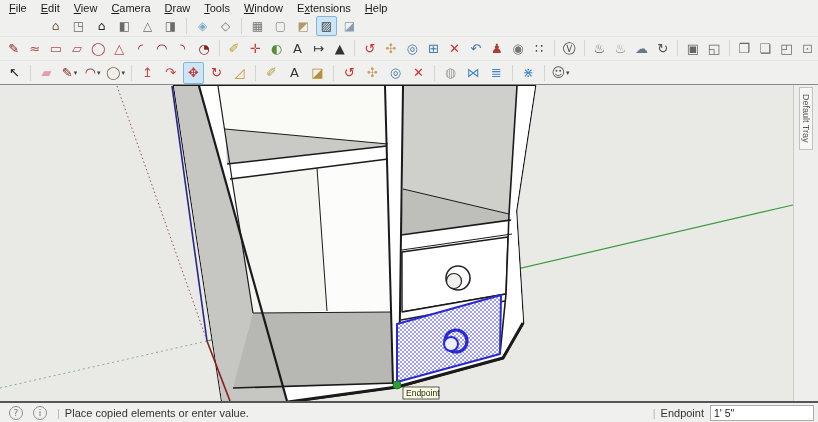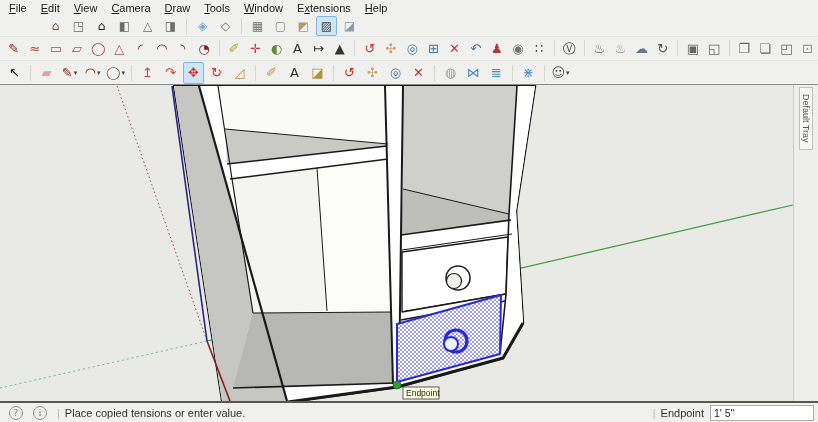--- a/index.html
+++ b/index.html
@@ -387,20 +387,20 @@
 
     <div id="tray-strip">
       <div id="tray-tab">Default Tray</div>
     </div>
   </div>
 
   <div id="statusbar">
     <span class="sicon">?</span>
     <span class="sicon">i</span>
     <span class="vsep">|</span>
-    <span id="status-msg">Place copied tensions or enter value.</span>
+    <span id="status-msg">Place copied elements or enter value.</span>
     <span id="status-spacer"></span>
     <span class="vsep">|</span>
     <span id="distance-label">Endpoint</span>
     <input id="distance-input" type="text" value="1' 5&quot;" style="">
   </div>
 
 </div>
 
 </body></html>

